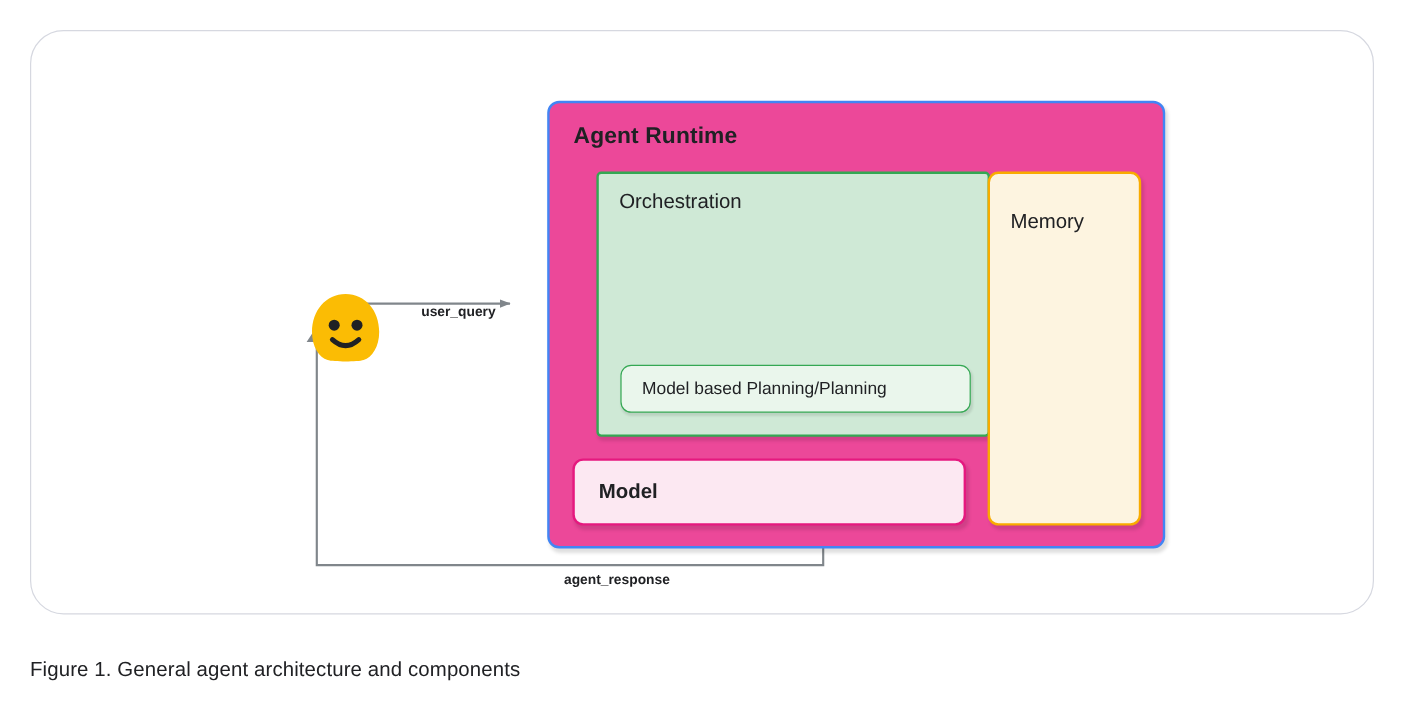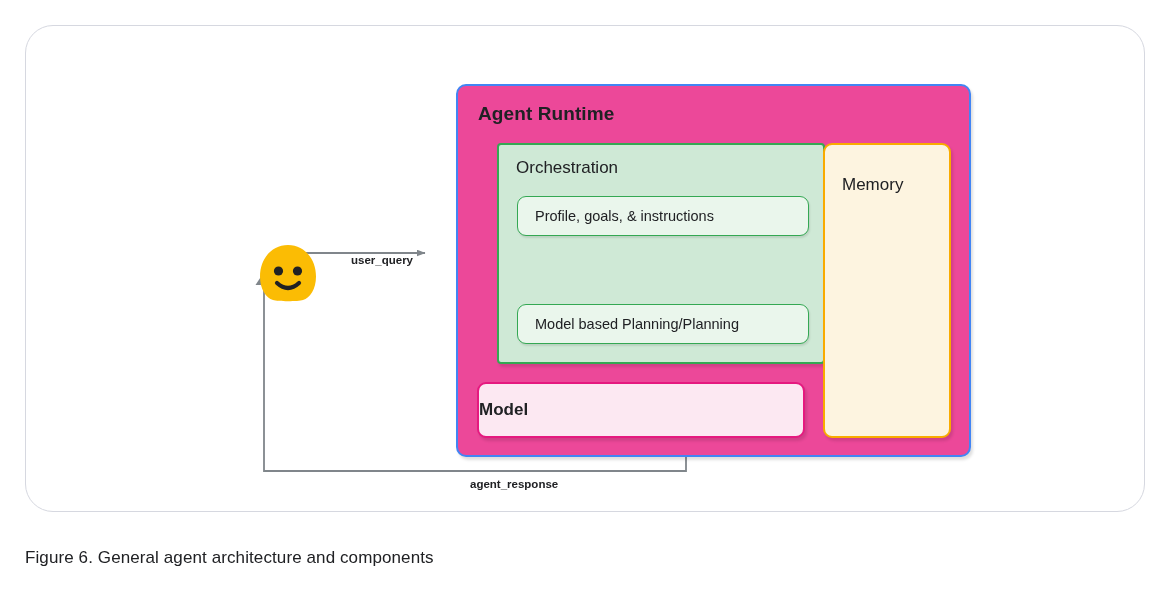--- a/index.html
+++ b/index.html
@@ -123,20 +123,21 @@
     height: 56px;
     box-sizing: border-box;
     border: 2px solid #e5197f;
     border-radius: 9px;
     background: #fce8f2;
     box-shadow: 2px 3px 3px rgba(0,0,0,.12);
     display: flex;
     align-items: center;
   }
   #model-label {
+    padding-left: 20px;
     font-size: 17px;
     font-weight: 700;
     color: #202124;
     text-align: right;
   }
 
   
   #tools-box {
     position: absolute;
     left: 365px;
@@ -225,33 +226,30 @@
 
   <div class="flow-label" id="label-user-query">user_query</div>
   <div class="flow-label" id="label-agent-response">agent_response</div>
 
   <div id="agent-runtime">
     <div id="agent-runtime-title">Agent Runtime</div>
 
     <div id="orchestration">
       <div id="orchestration-title">Orchestration</div>
 
-      <div class="orch-row" id="orch-row-profile">
-        <span class="orch-row-label">Profile, goals, &amp; instructions</span>
-      </div>
 
 
       <div class="orch-row" id="orch-row-reason">
         <span class="orch-row-label">Model based Planning/Planning</span>
       </div>
     </div>
 
     <div id="model-box">
       <span id="model-label">Model</span>
     </div>
 
     <div id="tools-box">
       <div id="tools-title">Memory</div>
     </div>
   </div>
 </div>
 
-<div id="figure-caption">Figure 6. General agent architecture and components</div>
+<div id="figure-caption">Figure 1. General agent architecture and components</div>
 
 </body></html>

